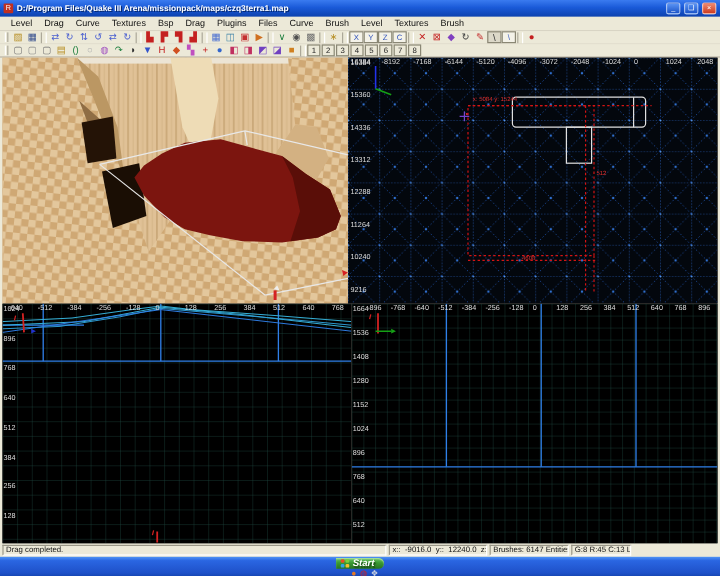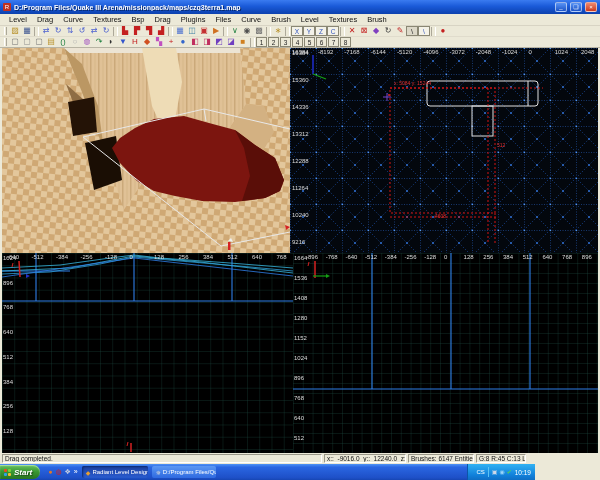--- a/index.html
+++ b/index.html
@@ -37,22 +37,22 @@
   #viewyz{left:293px;top:253px;width:305px;height:200px;}
   .viewport svg{position:absolute;left:0;top:0;}
   .vlabel{position:absolute;color:#dcdcdc;font-size:6px;line-height:6px;white-space:nowrap;z-index:3;}
   .anno{position:absolute;color:#e03030;font-size:5px;line-height:5px;white-space:nowrap;z-index:4;}
 
   
   #statusbar{position:absolute;left:0;top:453px;width:600px;height:11px;background:#ece9d8;}
   .pane{position:absolute;top:1px;height:9px;border:1px solid;border-color:#9a9788 #fff #fff #9a9788;background:#ece9d8;font-size:6.5px;line-height:7px;padding:0 2px;white-space:pre;overflow:hidden;color:#111;}
 
   
-  #taskbar{position:absolute;left:0;top:464px;width:535px;height:16px;
-    background:linear-gradient(180deg,#4f93f5 0%,#2a66e2 20%,#1e50c8 85%,#1746b4 100%);display:flex;align-items:center;}
+  #taskbar{position:absolute;left:0;top:464px;width:600px;height:16px;
+    background:linear-gradient(180deg,#4f93f5 0%,#2a66e2 20%,#1e50c8 85%,#1746b4 100%);display:flex;align-items:center;flex-direction:column;}
   #start-btn{height:14px;margin:1px 0;padding:0 8px 0 4px;border-radius:0 7px 7px 0;
     background:linear-gradient(180deg,#6cc463 0%,#3a9a33 45%,#277421 100%);
     display:flex;align-items:center;gap:3px;box-shadow:inset 0 1px 1px #a8e0a0;}
   #start-label{color:#fff;font-size:8px;font-weight:bold;font-style:italic;text-shadow:1px 1px 1px #1c4a18;}
   #start-flag{width:7px;height:7px;display:grid;grid-template-columns:3px 3px;grid-gap:1px;}
   #start-flag i{width:3px;height:3px;border-radius:1px;}
   .ql{display:flex;align-items:center;gap:3px;margin-left:8px;}
   .ql-icon{font-size:7px;line-height:8px;}
   .task-btn{height:12px;margin-left:4px;border-radius:2px;display:flex;align-items:center;gap:2px;
     padding:0 4px;font-size:6px;color:#fff;white-space:nowrap;overflow:hidden;}

